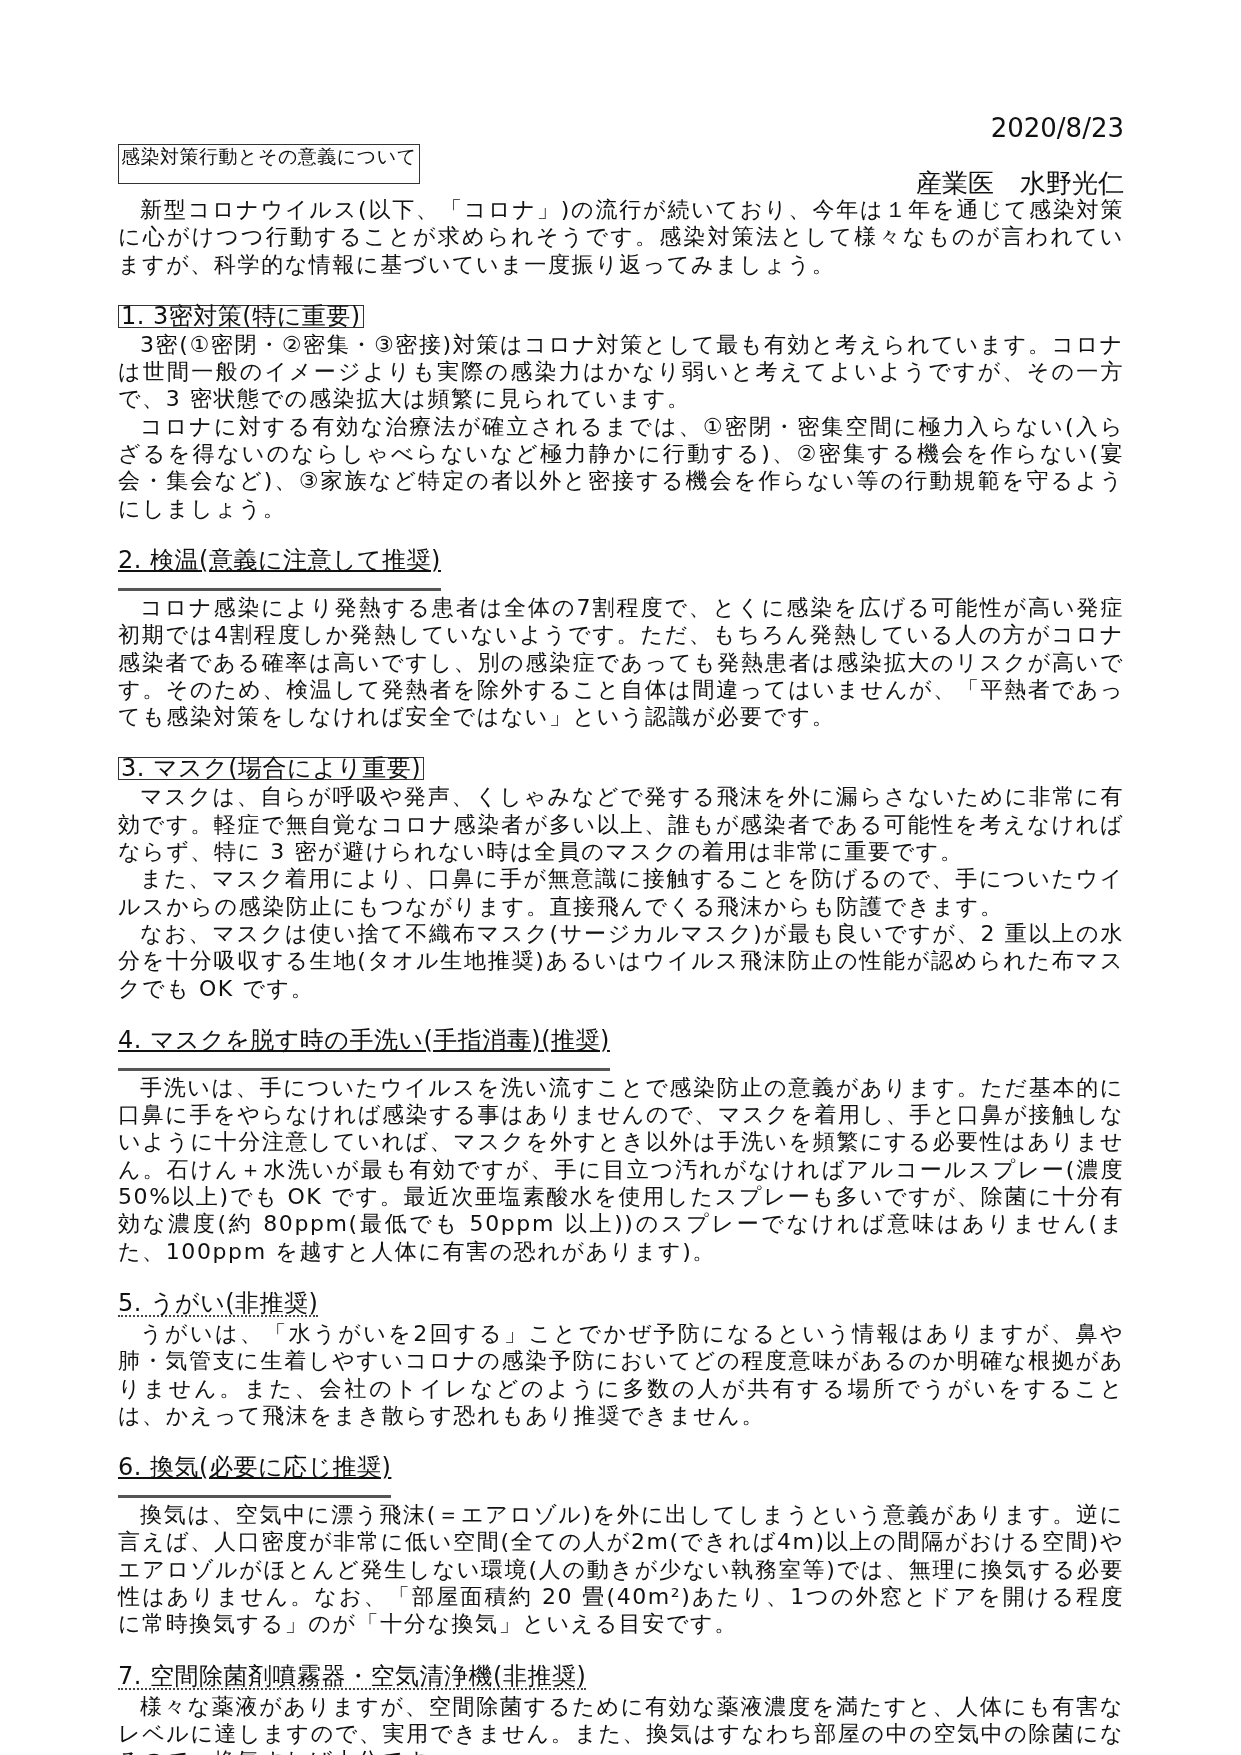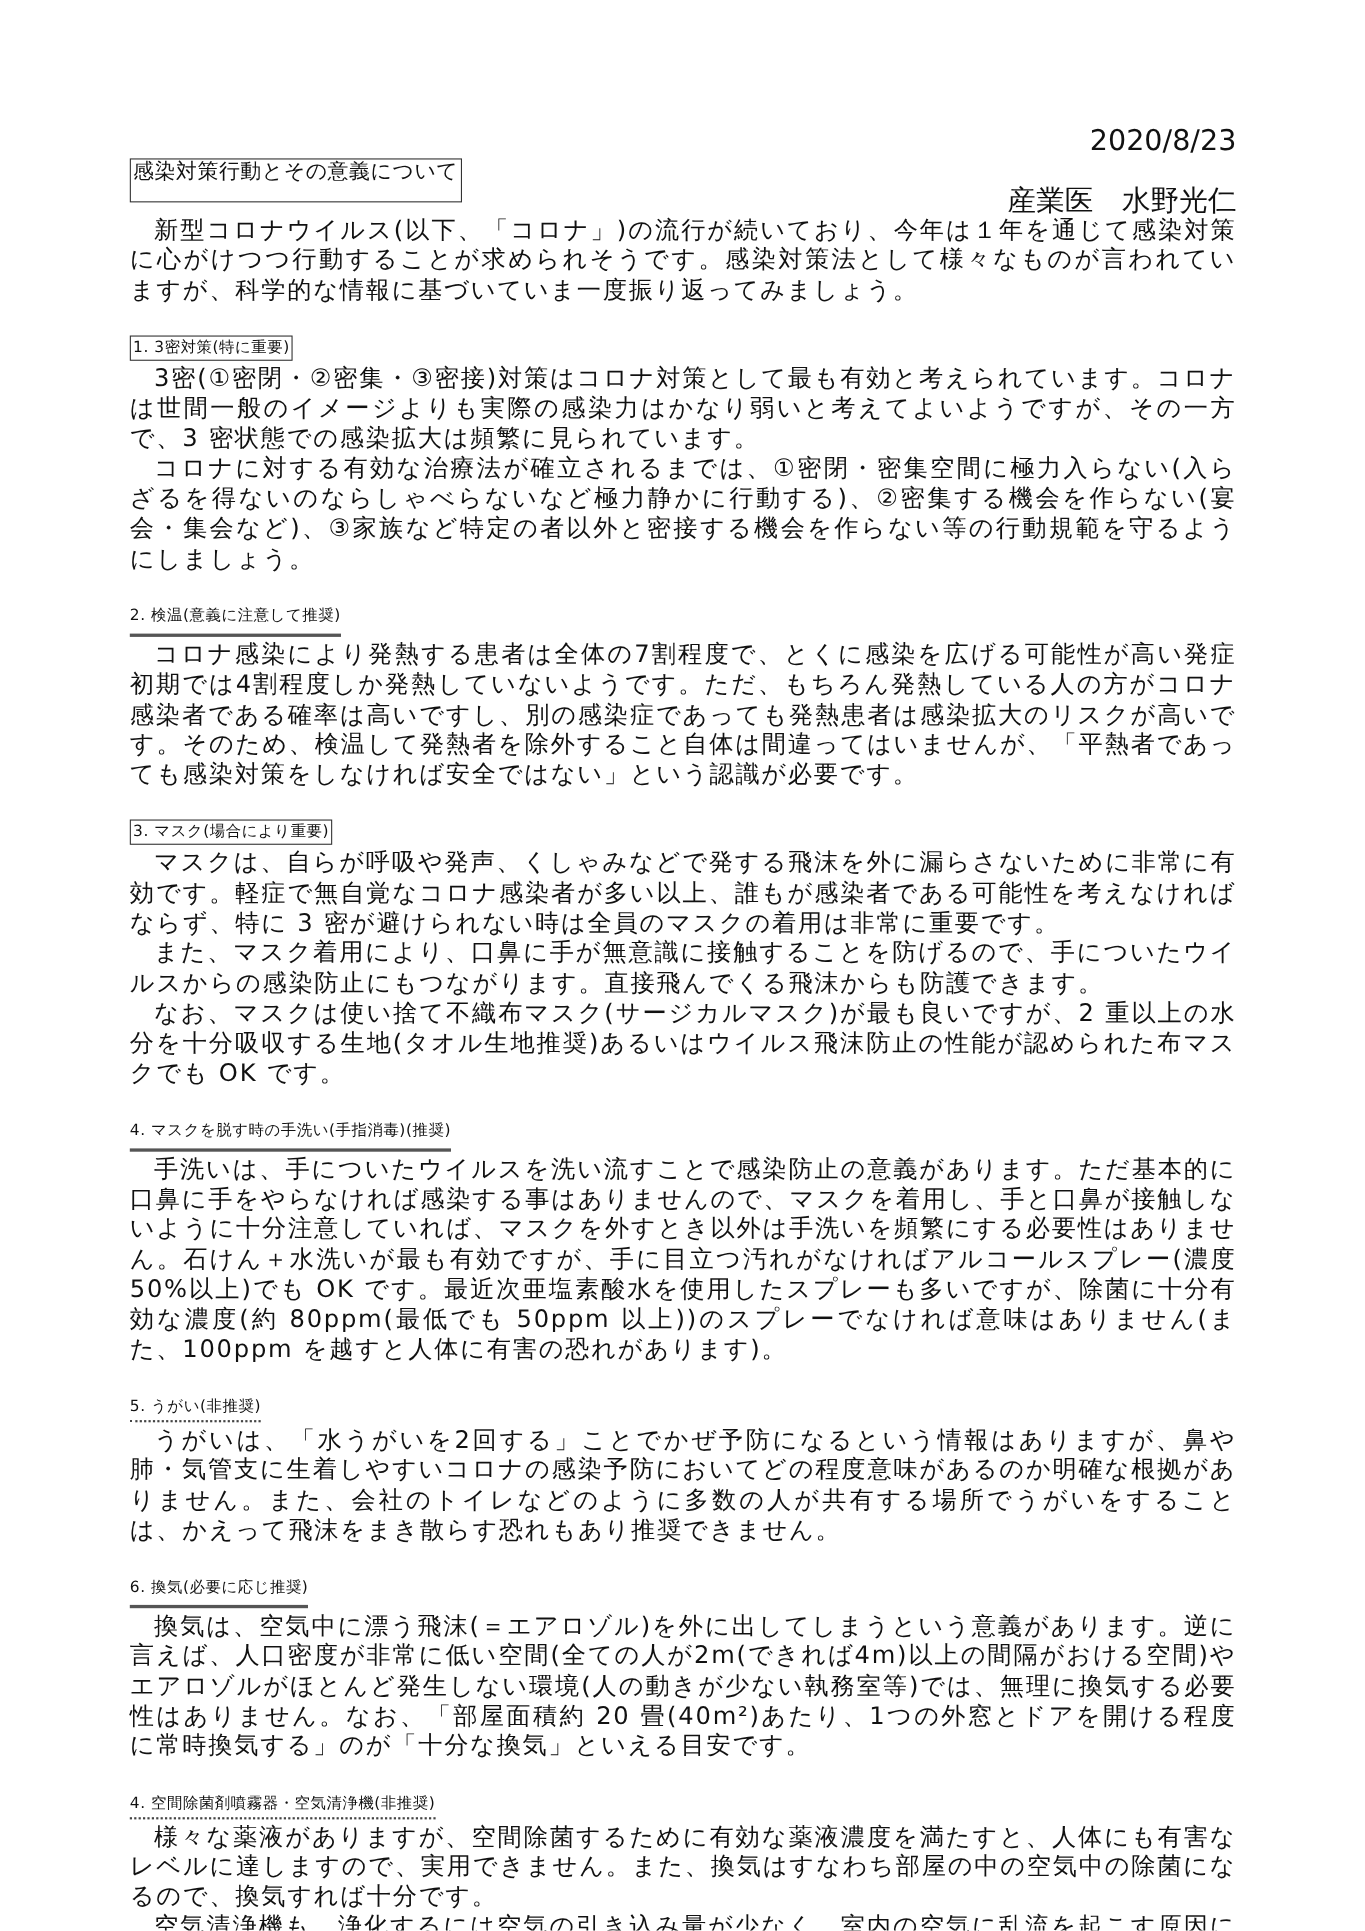--- a/index.html
+++ b/index.html
@@ -53,32 +53,33 @@
       letter-spacing: 1.6px;
       text-align: justify;
       text-indent: 1em;
       margin: 0;
       word-break: break-all;
     }
     .section {
       margin-top: 27px;
     }
     .sec-head {
-      font-size: 14px;
+      font-size: 24px;
       line-height: 23px;
       letter-spacing: 0.5px;
       white-space: nowrap;
       margin-bottom: 3px;
     }
     .sec-head span {
       display: inline-block;
     }
     .u-solid {
       border-bottom: 3px solid #555;
-      padding-bottom: 4px;
+      padding-bottom: 16px;
+      text-decoration: underline;
     }
     .u-dotted {
       border-bottom: 2px dotted #444;
       padding-bottom: 0;
     }
     .box-head {
       border: 1.5px solid #333;
       padding: 0 2px;
       line-height: 21px;
     }
@@ -140,19 +141,19 @@
 
   <div class="section">
     <div class="sec-head">
       <span class="u-solid">6. 換気(必要に応じ推奨)</span>
     </div>
     <p class="para">換気は、空気中に漂う飛沫(＝エアロゾル)を外に出してしまうという意義があります。逆に言えば、人口密度が非常に低い空間(全ての人が2m(できれば4m)以上の間隔がおける空間)やエアロゾルがほとんど発生しない環境(人の動きが少ない執務室等)では、無理に換気する必要性はありません。なお、「部屋面積約 20 畳(40m²)あたり、1つの外窓とドアを開ける程度に常時換気する」のが「十分な換気」といえる目安です。</p>
   </div>
 
   <div class="section">
     <div class="sec-head">
-      <span class="u-dotted">4. 空間除菌剤噴霧器・空気清浄機(非推奨)</span>
+      <span class="u-dotted">7. 空間除菌剤噴霧器・空気清浄機(非推奨)</span>
     </div>
     <p class="para">様々な薬液がありますが、空間除菌するために有効な薬液濃度を満たすと、人体にも有害なレベルに達しますので、実用できません。また、換気はすなわち部屋の中の空気中の除菌になるので、換気すれば十分です。</p>
     <p class="para">空気清浄機も、浄化するには空気の引き込み量が少なく、室内の空気に乱流を起こす原因にもなるため、エアロゾルをかえって部屋中にまき散らす恐れがあり、ウイルス対策としては推奨できません。</p>
   </div>
 
 </div>
 
 </body></html>

